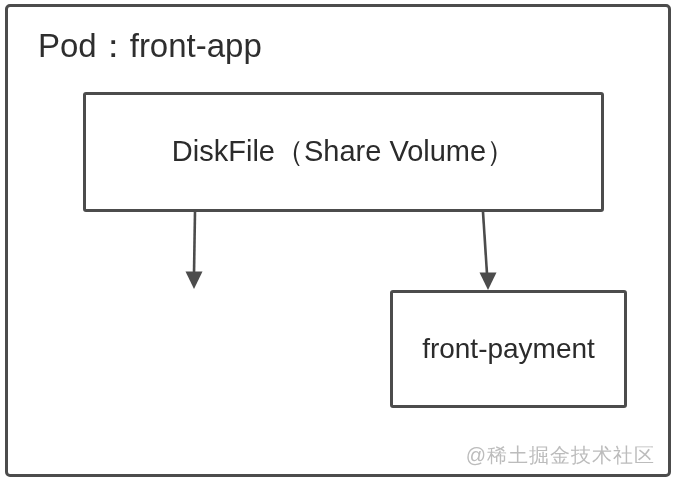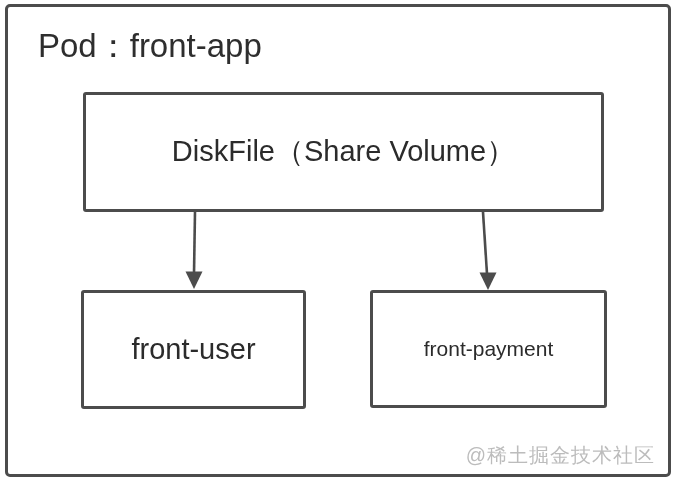--- a/index.html
+++ b/index.html
@@ -57,25 +57,25 @@
     align-items: center;
   }
   .node-front-user {
     left: 81px;
     top: 290px;
     width: 225px;
     height: 119px;
     font-size: 29px;
   }
   .node-front-payment {
-    left: 370px;
+    left: 390px;
     top: 290px;
     width: 237px;
     height: 118px;
-    font-size: 21px;
+    font-size: 28px;
   }
   .edges-layer {
     position: absolute;
     left: 0;
     top: 0;
     width: 678px;
     height: 483px;
     pointer-events: none;
   }
   .watermark {
@@ -94,23 +94,20 @@
 <div class="canvas">
 
   <div class="pod-box"></div>
 
   <div class="pod-title">Pod：front-app</div>
 
   <div class="node node-diskfile">
     <span>DiskFile（Share Volume）</span>
   </div>
 
-  <div class="node node-front-user">
-    <span>front-user</span>
-  </div>
 
   <div class="node node-front-payment">
     <span>front-payment</span>
   </div>
 
   <svg class="edges-layer" viewBox="0 0 678 483" xmlns="http://www.w3.org/2000/svg">
     <g>
       <line x1="195" y1="212" x2="194" y2="274" stroke="#4c4c4c" stroke-width="2.6"></line>
       <polygon points="194,289 185.5,271.5 202.5,271.5" fill="#4c4c4c"></polygon>
     </g>

